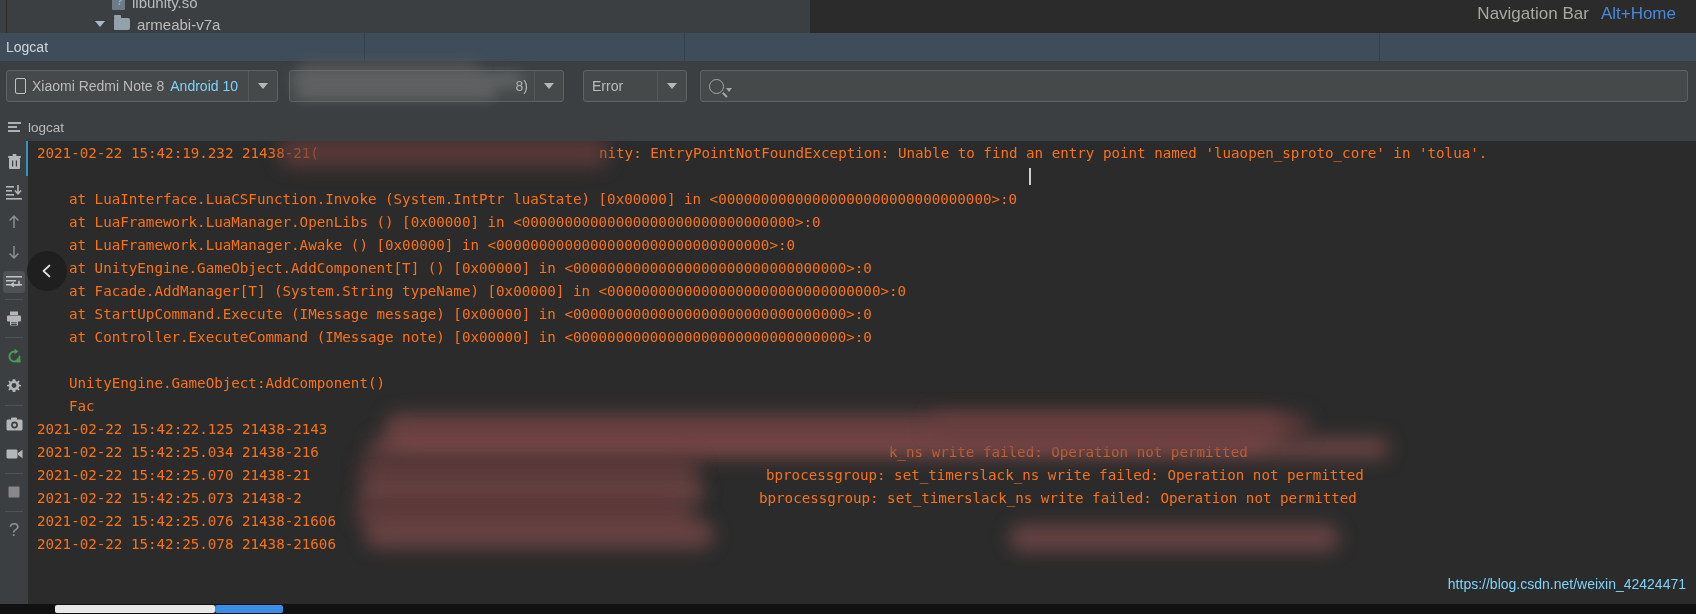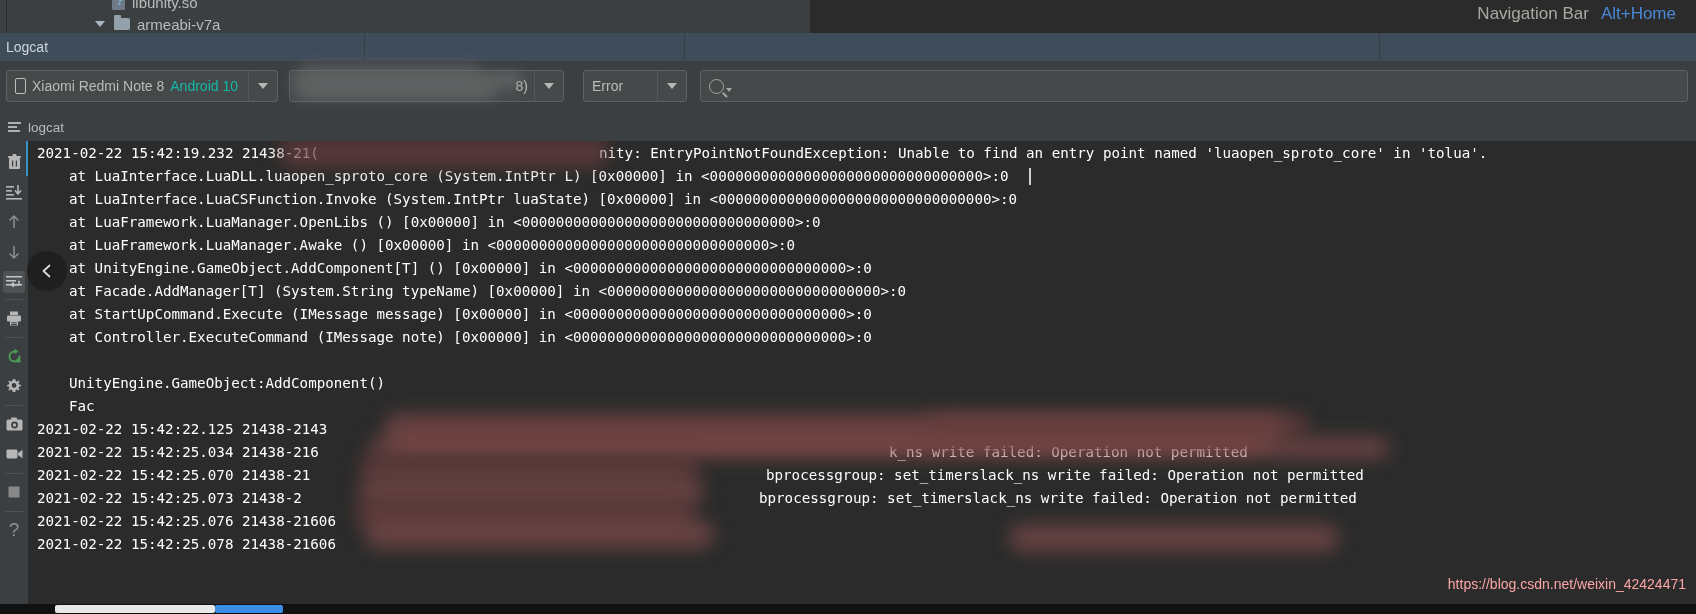--- a/index.html
+++ b/index.html
@@ -168,21 +168,21 @@
     border-right: 5px solid transparent;
     border-top: 6px solid #b7b7b7;
   }
   .device-combo { left: 6px; width: 272px; }
   .dev-ic {
     width: 9px; height: 14px;
     border: 1.5px solid #c0c0c0;
     border-radius: 2px;
     flex: 0 0 auto;
   }
-  .muted { color: #14b8a6; text-align: right; }
+  .muted { color: #7dd3fc; text-align: right; }
   .process-combo { left: 289px; width: 275px; }
   .level-combo { left: 583px; width: 104px; }
   .search-box {
     position: absolute;
     left: 700px; top: 9px;
     width: 988px; height: 32px;
     background: #45494a;
     border: 1px solid #5e6264;
     border-radius: 3px;
     box-sizing: border-box;
@@ -291,21 +291,21 @@
     font-size: 14.2px;
     line-height: 23px;
     color: #f06767;
     white-space: pre;
   }
   .log-line {
     position: absolute;
     left: 8px;
     height: 23px;
     display: block;
-    color: #ffffff;
+    color: #f97316;
     text-align: center;
   }
   .log-line.indent1 { padding-left: 32px; }
   .caret-bar {
     position: absolute;
     width: 1.5px; height: 17px;
     background: #d0d0d0;
   }
 
   
@@ -327,21 +327,21 @@
     display: flex;
     align-items: center;
     justify-content: center;
     z-index: 6;
   }
 
   
   .watermark {
     position: absolute;
     right: 10px; bottom: 22px;
-    color: #fca5a5;
+    color: #7dd3fc;
     font-size: 14px;
     font-family: "Liberation Sans", sans-serif;
     z-index: 7;
   }
 
   
   .hscroll-track {
     position: absolute;
     left: 0; bottom: 0;
     width: 1696px; height: 10px;
@@ -555,21 +555,20 @@
 
   <div class="accent-stripe"></div>
 
   <div class="console">
 
     
     <div class="log-line" style="top:1px;"><span>2021-02-22 15:42:19.232 21438-21(</span></div>
     <div class="log-line" style="top:1px;left:570px;"><span>nity: EntryPointNotFoundException: Unable to find an entry point named 'luaopen_sproto_core' in 'tolua'.</span></div>
 
     
-    <div class="log-line indent1" style="top:24px;"><span>at LuaInterface.LuaDLL.luaopen_sproto_core (System.IntPtr L) [0x00000] in &lt;00000000000000000000000000000000&gt;:0</span></div>
     <div class="caret-bar" style="left:1000px;top:27px;"></div>
 
     
     <div class="log-line indent1" style="top:47px;"><span>at LuaInterface.LuaCSFunction.Invoke (System.IntPtr luaState) [0x00000] in &lt;00000000000000000000000000000000&gt;:0</span></div>
     
     <div class="log-line indent1" style="top:70px;"><span>at LuaFramework.LuaManager.OpenLibs () [0x00000] in &lt;00000000000000000000000000000000&gt;:0</span></div>
     
     <div class="log-line indent1" style="top:93px;"><span>at LuaFramework.LuaManager.Awake () [0x00000] in &lt;00000000000000000000000000000000&gt;:0</span></div>
     
     <div class="log-line indent1" style="top:116px;"><span>at UnityEngine.GameObject.AddComponent[T] () [0x00000] in &lt;00000000000000000000000000000000&gt;:0</span></div>

